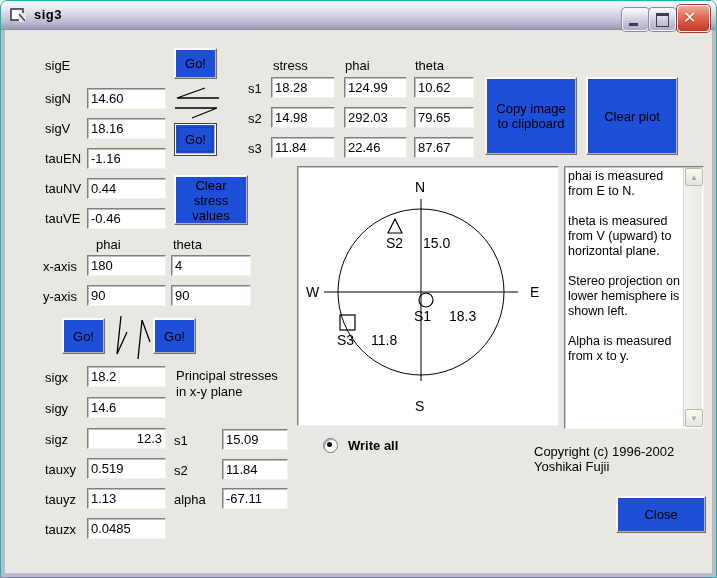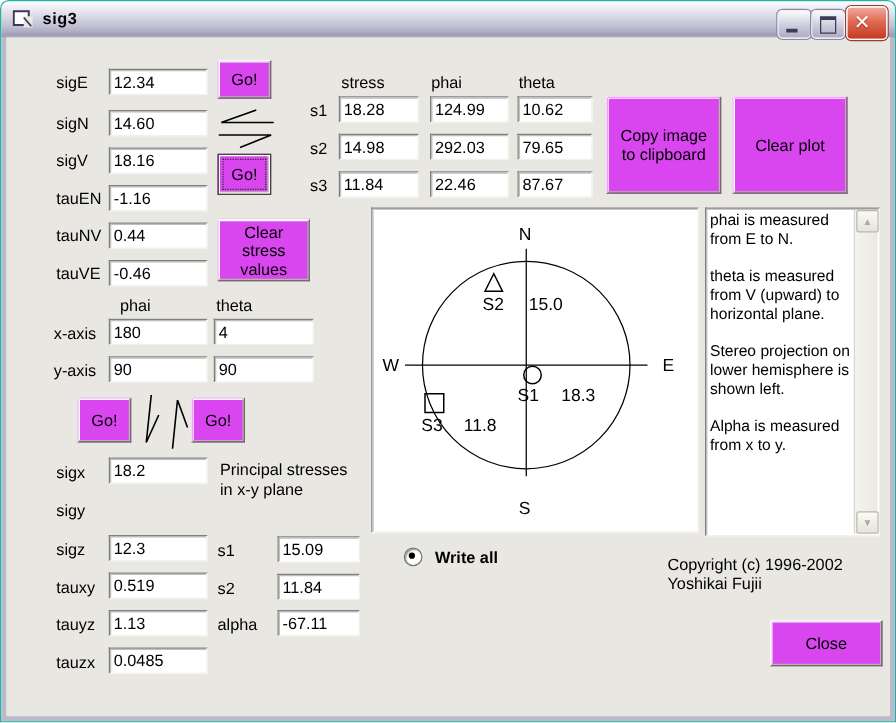--- a/index.html
+++ b/index.html
@@ -29,21 +29,21 @@
   .glyph-max{position:absolute;left:6px;top:4px;width:11px;height:10px;
     border:1px solid #3c3b58;border-top-width:3px;background:transparent;}
   .glyph-close{position:absolute;left:5px;top:2px;font-size:16px;font-weight:bold;
     color:#fff;text-shadow:0 1px 1px rgba(120,20,10,.6);}
   
   .lbl{position:absolute;font-size:13px;white-space:nowrap;}
   .tb{position:absolute;height:21px;box-sizing:border-box;background:#fff;
     border:1px solid;border-color:#7f7f7f #f2f1ec #f2f1ec #7f7f7f;
     box-shadow:inset 1px 1px 0 rgba(70,70,70,.35);
     font-family:inherit;font-size:13px;padding:1px 3px;outline:none;}
-  .btn{position:absolute;box-sizing:border-box;background:#d946ef;
+  .btn{position:absolute;box-sizing:border-box;background:#1d4ed8;
     border:1px solid;border-color:#fdfdfb #6f6f68 #6f6f68 #fdfdfb;
     box-shadow:inset -1px -1px 0 #b6b4ac, inset 1px 1px 0 #fff;
     font-family:inherit;font-size:13px;color:#000;text-align:center;cursor:default;
     display:flex;align-items:center;justify-content:center;line-height:15px;}
   .btn.focused{border-color:#44443f;box-shadow:inset 0 0 0 1px #fff, inset -2px -2px 0 #b6b4ac;
     outline:1px dotted #333;outline-offset:-5px;}
   .sunken{position:absolute;box-sizing:border-box;background:#fff;
     border:1px solid;border-color:#7f7f7f #f2f1ec #f2f1ec #7f7f7f;
     box-shadow:inset 1px 1px 0 rgba(70,70,70,.3);}
   
@@ -84,21 +84,20 @@
       </div>
     <div class="winbtn max">
         <span class="glyph-max"></span>
       </div>
     <div class="winbtn close">
         <span class="glyph-close">✕</span>
       </div>
   </div>
 
   <span class="lbl" style="left:44px;top:57px">sigE</span>
-  <input class="tb" style="left: 86px; top: 54px; width: 79px;" value="12.34">
   <span class="lbl" style="left:44px;top:90px">sigN</span>
   <input class="tb" style="left: 86px; top: 87px; width: 79px;" value="14.60">
   <span class="lbl" style="left:44px;top:120px">sigV</span>
   <input class="tb" style="left: 86px; top: 117px; width: 79px;" value="18.16">
   <span class="lbl" style="left:44px;top:150px">tauEN</span>
   <input class="tb" style="left: 86px; top: 147px; width: 79px;" value="-1.16">
   <span class="lbl" style="left:44px;top:180px">tauNV</span>
   <input class="tb" style="left: 86px; top: 177px; width: 79px;" value="0.44">
   <span class="lbl" style="left:44px;top:210px">tauVE</span>
   <input class="tb" style="left: 86px; top: 207px; width: 79px;" value="-0.46">
@@ -123,22 +122,23 @@
   <button class="btn" style="left:61px;top:317px;width:43px;height:36px">Go!</button>
   <svg class="plot-svg" style="left:106px;top:311px" width="52" height="52" viewBox="0 0 52 52">
     <path d="M14 4 L10 42 M10 42 L20 20" stroke="#000" stroke-width="1.3" fill="none"></path>
     <path d="M31 47 L35 8 M35 8 L43 30" stroke="#000" stroke-width="1.3" fill="none"></path>
   </svg>
   <button class="btn" style="left:152px;top:317px;width:43px;height:36px">Go!</button>
 
   <span class="lbl" style="left:44px;top:369px">sigx</span>
   <input class="tb" style="left: 86px; top: 365px; width: 79px;" value="18.2">
   <span class="lbl" style="left:44px;top:400px">sigy</span>
+  <input class="tb" style="left: 86px; top: 396px; width: 79px;" value="14.6">
   <span class="lbl" style="left:44px;top:431px">sigz</span>
-  <input class="tb" style="left: 86px; top: 427px; width: 79px;" value="12.3">
+  <input class="tb" style="left: 86px; top: 427px; width: 79px; text-align: right;" value="12.3">
   <span class="lbl" style="left:44px;top:461px">tauxy</span>
   <input class="tb" style="left: 86px; top: 457px; width: 79px;" value="0.519">
   <span class="lbl" style="left:44px;top:491px">tauyz</span>
   <input class="tb" style="left: 86px; top: 487px; width: 79px;" value="1.13">
   <span class="lbl" style="left:44px;top:521px">tauzx</span>
   <input class="tb" style="left: 86px; top: 517px; width: 79px;" value="0.0485">
 
   <span class="lbl" style="left:175px;top:367px;width:112px;white-space:normal;line-height:16px">Principal stresses in x-y plane</span>
 
   <span class="lbl" style="left:173px;top:432px">s1</span>

